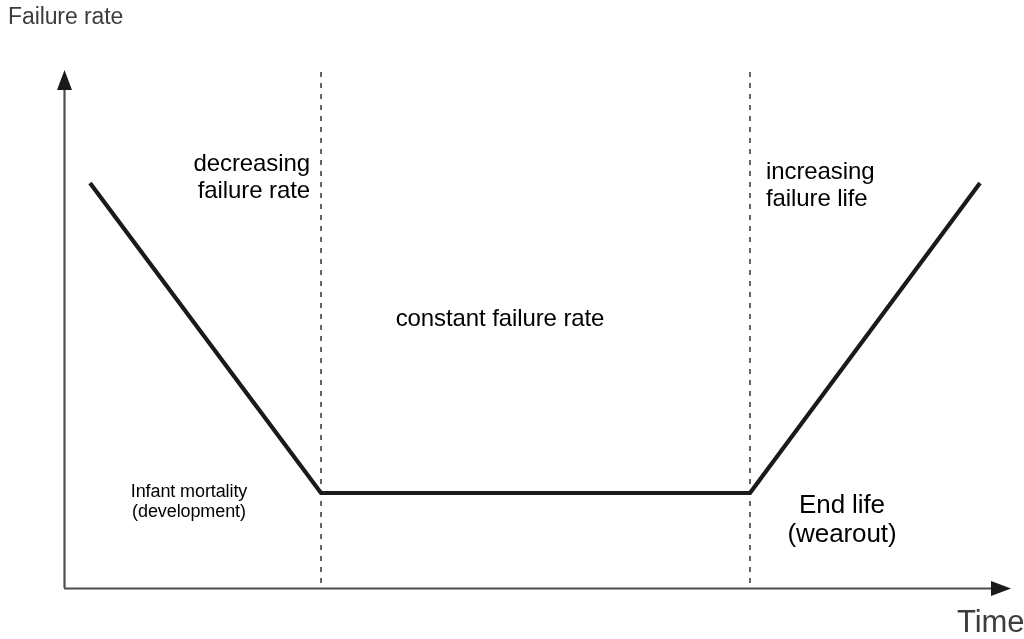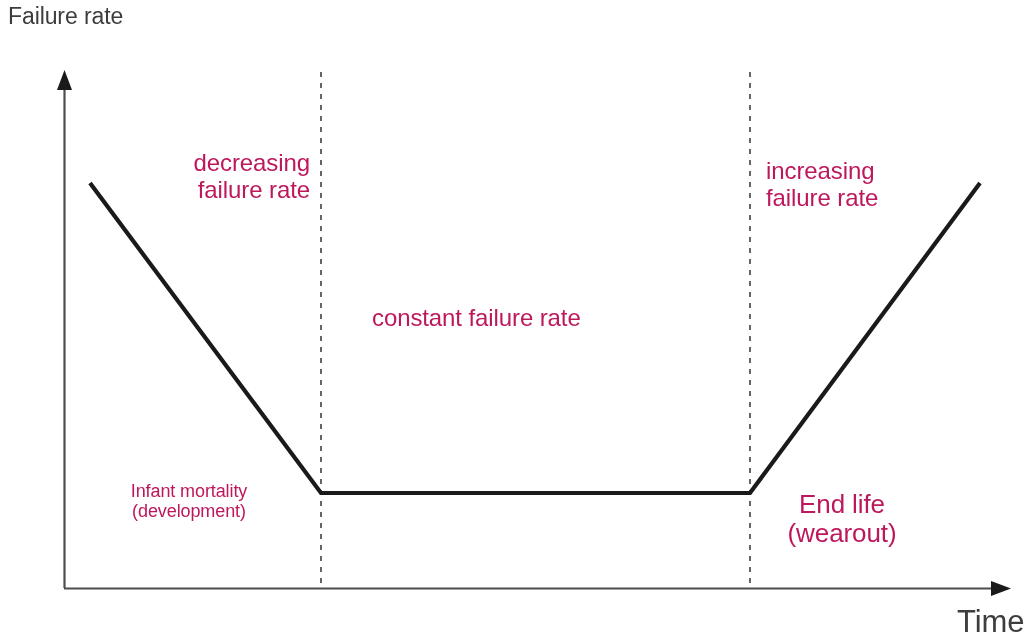--- a/index.html
+++ b/index.html
@@ -20,21 +20,21 @@
   #figure {
     position: absolute;
     left: 0;
     top: 0;
     width: 1024px;
     height: 639px;
   }
   .label {
     position: absolute;
     font-family: "Liberation Sans", sans-serif;
-    color: #be185d;
+    color: #000000;
     white-space: pre;
     line-height: 1.12;
     letter-spacing: -0.1px;
   }
   #axis-title-y {
     left: 8px;
     top: 4px;
     font-size: 23px;
     color: #3d3d3d;
   }
@@ -55,20 +55,21 @@
     left: 766px;
     top: 158px;
     font-size: 24px;
     text-align: left;
     width: 150px;
   }
   #label-constant {
     left: 372px;
     top: 305px;
     font-size: 24px;
+    text-align: center;
     width: 256px;
   }
   #label-infant {
     left: 86px;
     top: 481px;
     font-size: 18px;
     text-align: center;
     width: 206px;
   }
   #label-endlife {
@@ -103,19 +104,19 @@
 <div class="label" id="axis-title-y">Failure rate</div>
 
 <div class="label" id="axis-title-x">Time</div>
 
 <div class="label" id="label-decreasing">decreasing
 failure rate</div>
 
 <div class="label" id="label-constant">constant failure rate</div>
 
 <div class="label" id="label-increasing">increasing
-failure rate</div>
+failure life</div>
 
 <div class="label" id="label-infant">Infant mortality
 (development)</div>
 
 <div class="label" id="label-endlife">End life
 (wearout)</div>
 
 </body></html>

